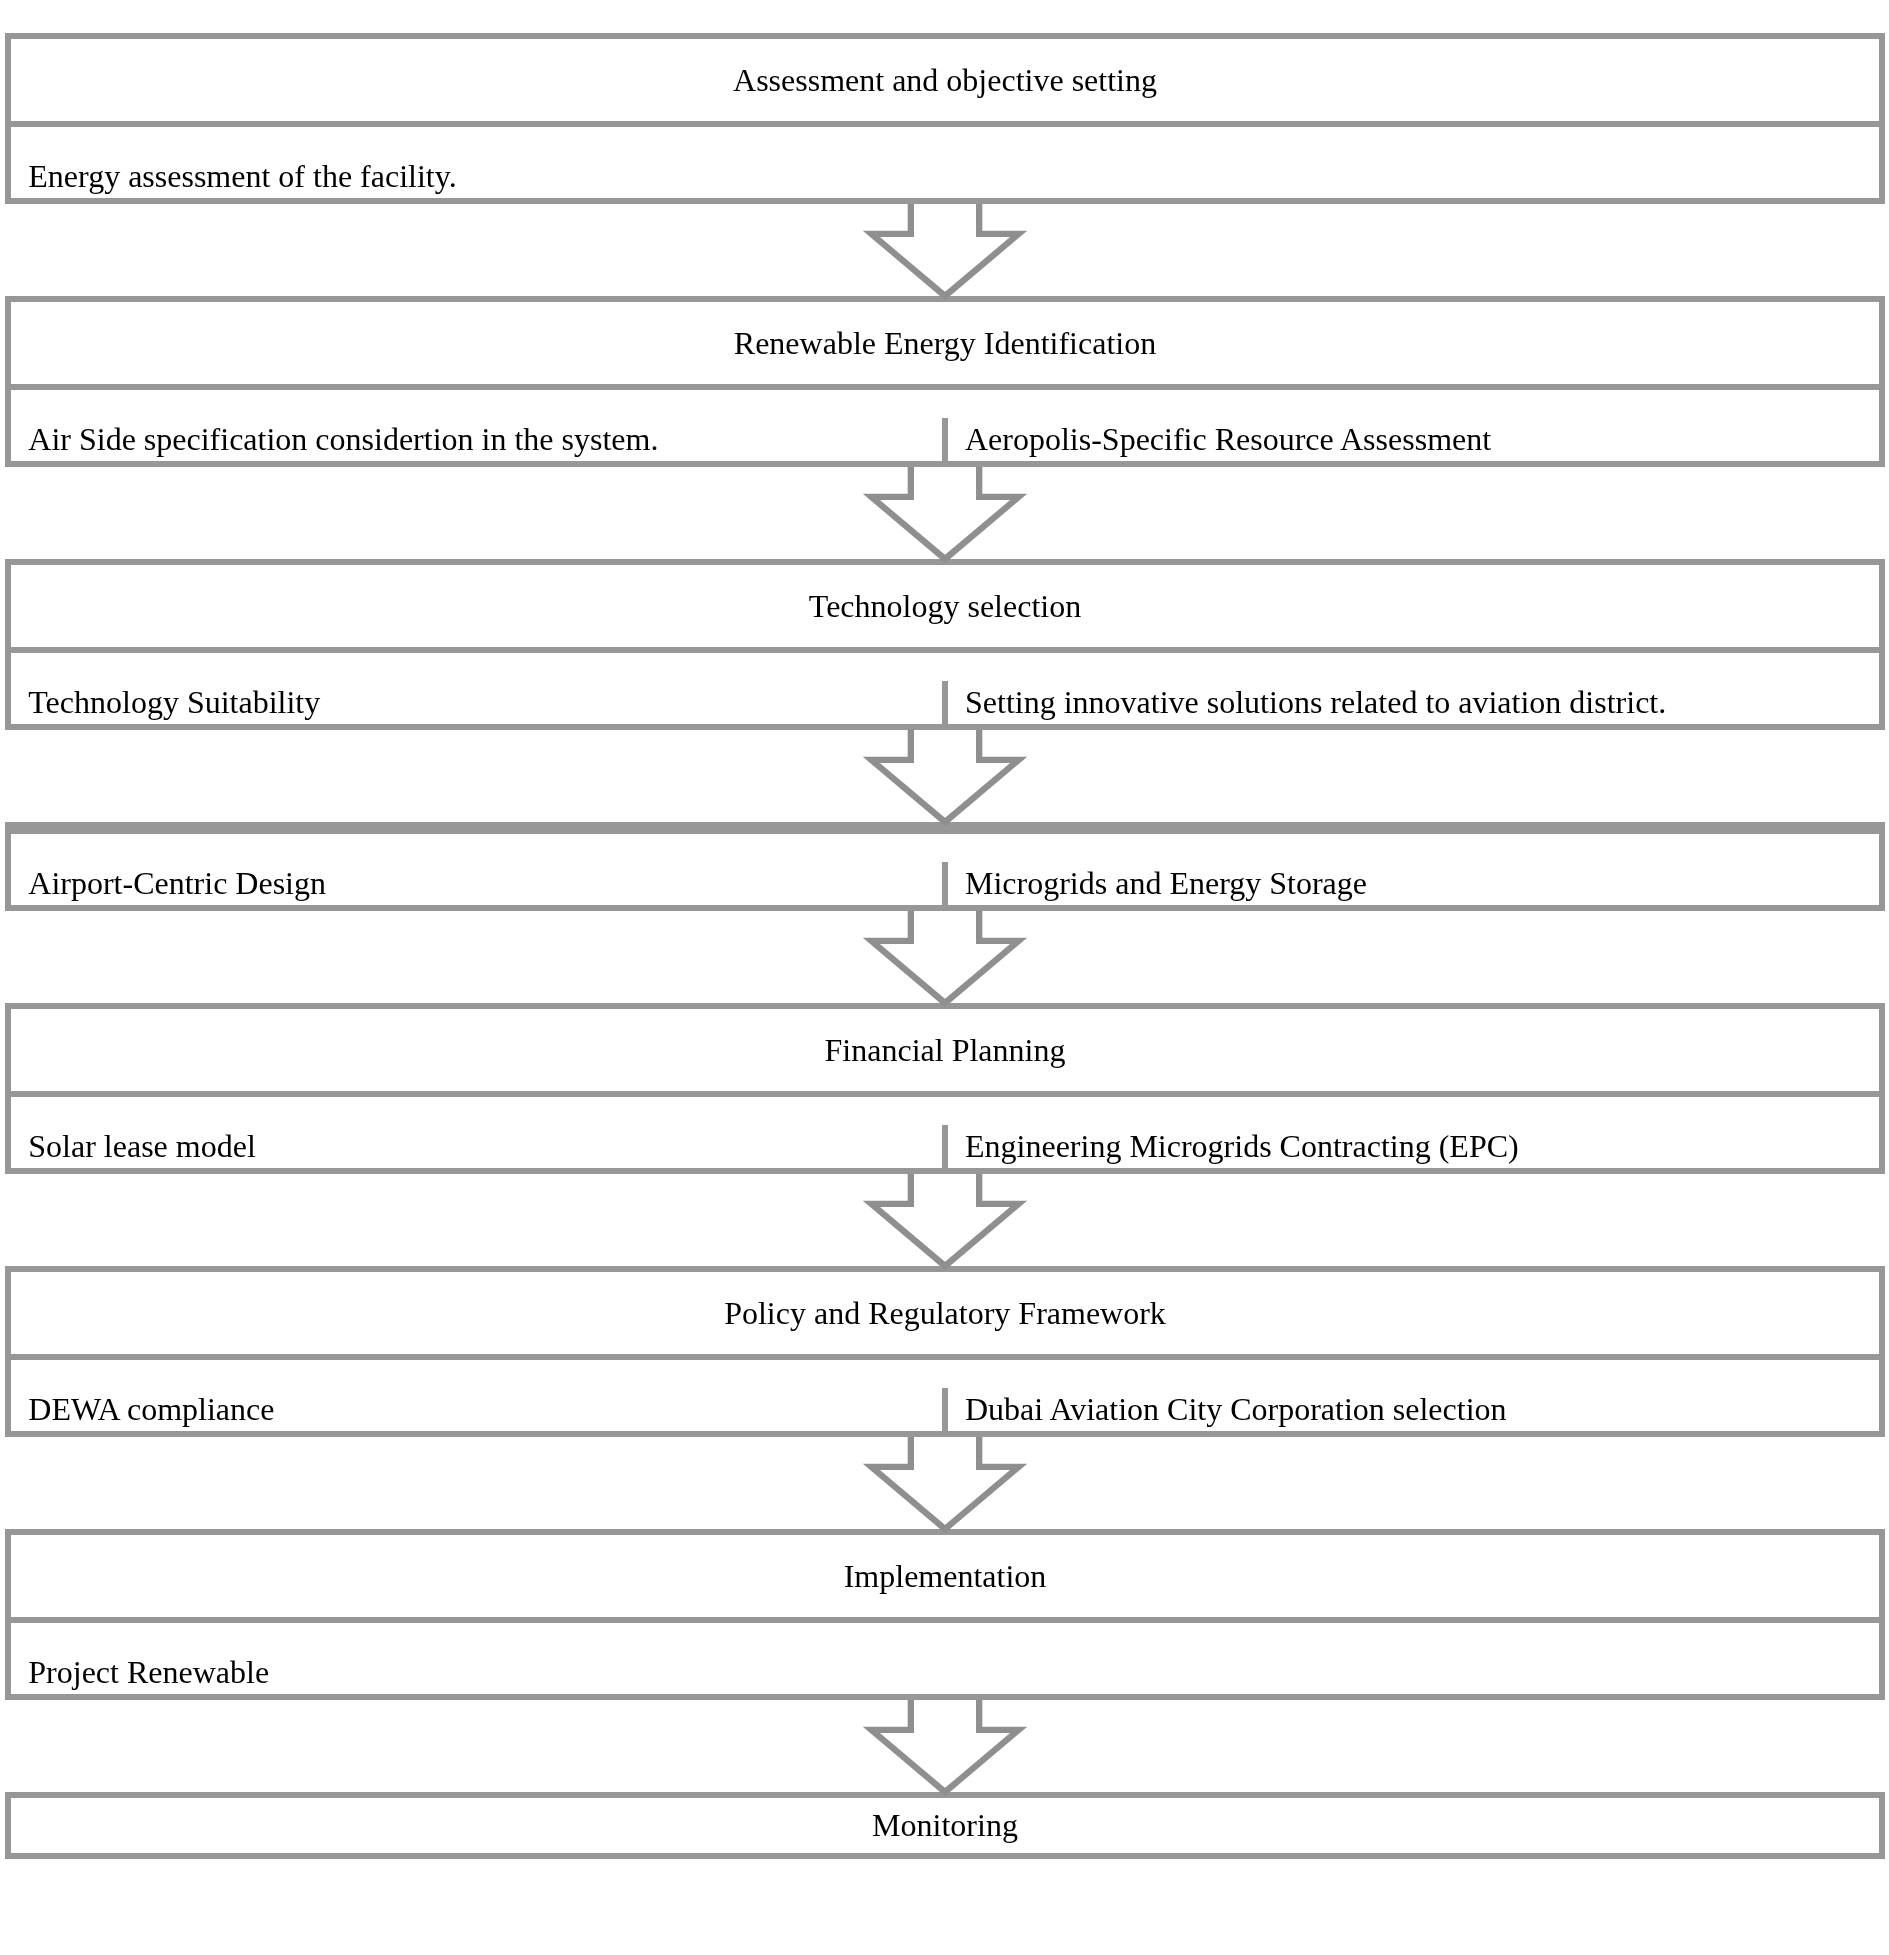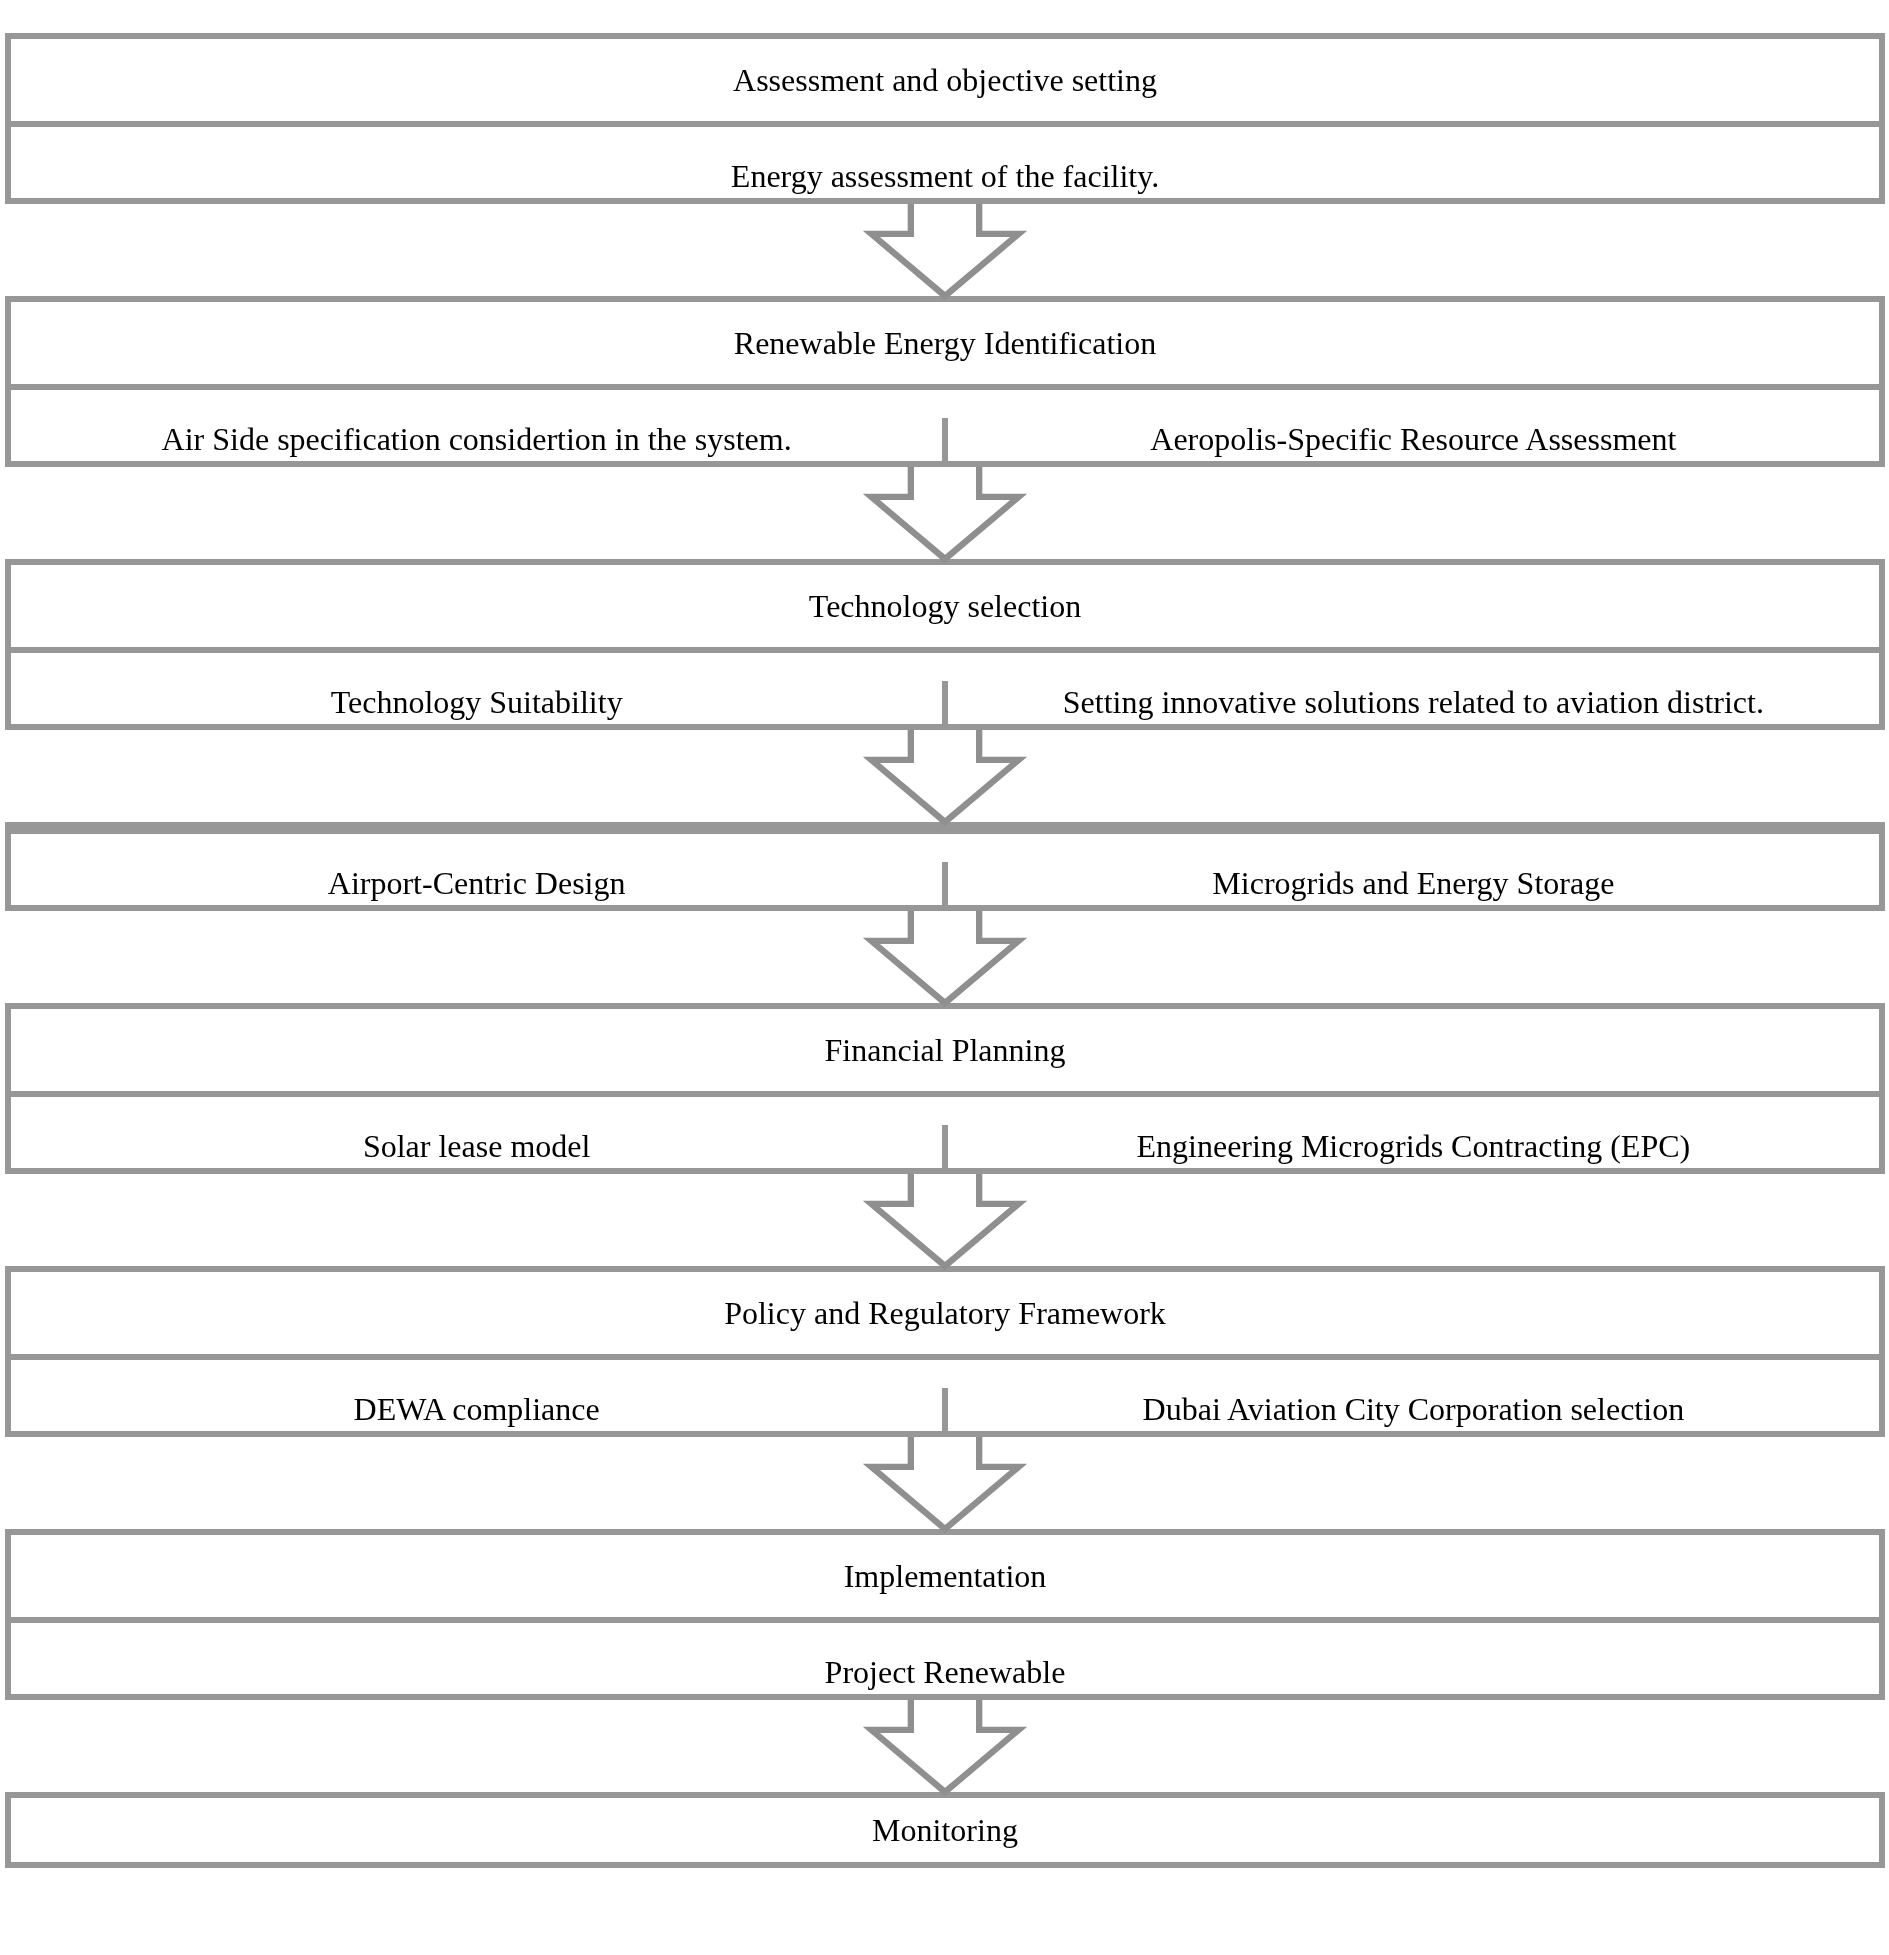--- a/index.html
+++ b/index.html
@@ -27,38 +27,37 @@
   }
   .hdr {
     height: 82px;
     display: flex;
     align-items: center;
     justify-content: center;
     text-align: center;
     font-size: 32px;
   }
   .hdr-solo {
-    height: 64px;
+    height: 55px;
     display: flex;
     align-items: center;
     justify-content: center;
     text-align: center;
     font-size: 32px;
   }
   .row {
     border-top: 6.3px solid #979797;
     height: 77px;
     display: flex;
     align-items: stretch;
   }
   .cell {
     flex: 1 1 0;
     display: flex;
     align-items: center;
-    justify-content: center;
     text-align: center;
     font-size: 32px;
     line-height: 1.42;
     padding: 0 17px;
     overflow: visible;
     margin-top: 28px;
   }
   .cell + .cell {
     border-left: 6.3px solid #979797;
   }

